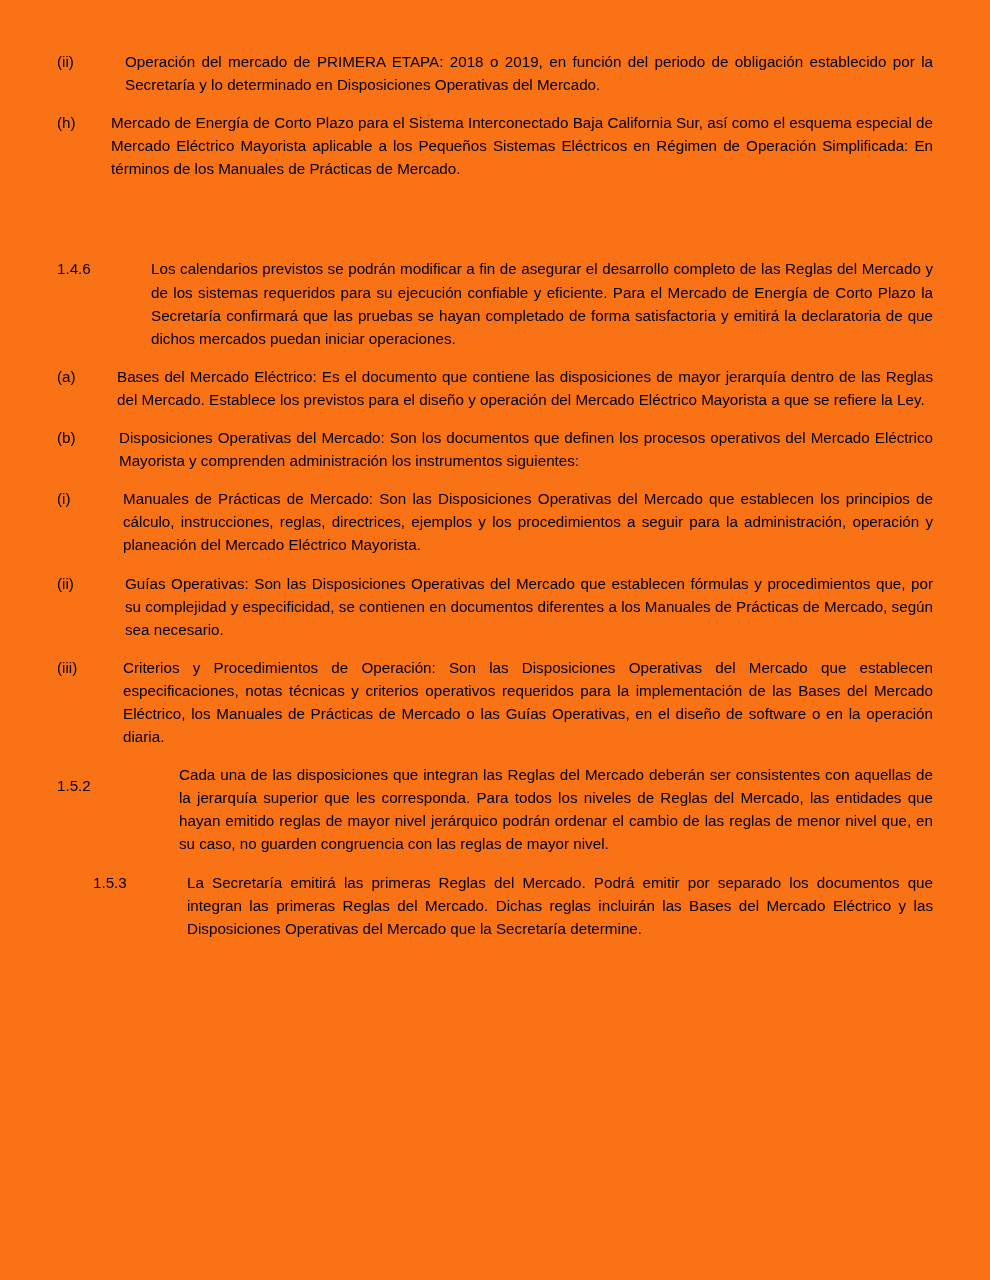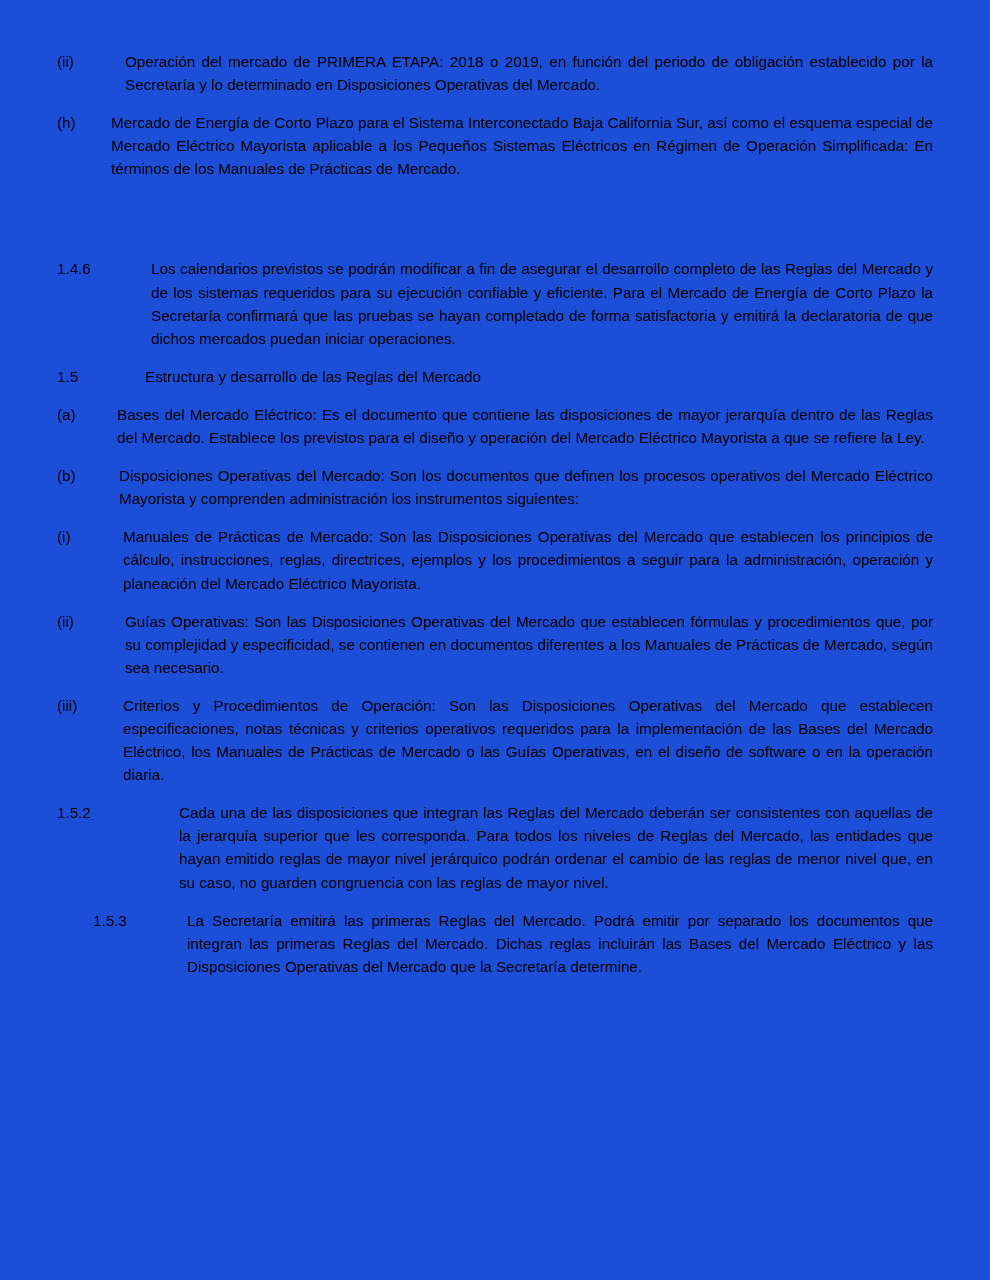--- a/index.html
+++ b/index.html
@@ -9,21 +9,21 @@
   }
   body {
     font-family: "Liberation Sans", sans-serif;
     color: #000000;
   }
   .page {
     width: 990px;
     height: 1280px;
     box-sizing: border-box;
     padding: 50px 57px 40px 57px;
-    background: #1d4ed8;
+    background: #f97316;
     position: relative;
     overflow: hidden;
   }
   .doc-body {
     width: 876px;
   }
   p.para {
     margin: 0 0 15px 0;
     font-size: 15.2px;
     line-height: 1.52;
@@ -53,21 +53,21 @@
   }
   .w-ii { width: 68px; }
   .w-h  { width: 54px; }
   .w-146 { width: 94px; }
   .w-15 { width: 88px; }
   .w-151 { width: 88px; }
   .w-a { width: 60px; }
   .w-b { width: 62px; }
   .w-i { width: 66px; }
   .w-iii { width: 66px; }
-  .w-152 { width: 122px; }
+  .w-152 { width: 122px; margin-top: 11px; }
   .w-153 { width: 94px; }
 </style>
 </head>
 <body>
 
 <div class="page">
   <div class="doc-body">
 
     <p class="para">
       <span class="lbl-row">
@@ -85,26 +85,20 @@
 
     <div class="gap-large"></div>
 
     <p class="para">
       <span class="lbl-row">
         <span class="lbl w-146">1.4.6</span>
         <span class="txt">Los calendarios previstos se podrán modificar a fin de asegurar el desarrollo completo de las Reglas del Mercado y de los sistemas requeridos para su ejecución confiable y eficiente. Para el Mercado de Energía de Corto Plazo la Secretaría confirmará que las pruebas se hayan completado de forma satisfactoria y emitirá la declaratoria de que dichos mercados puedan iniciar operaciones.</span>
       </span>
     </p>
 
-    <p class="para">
-      <span class="lbl-row">
-        <span class="lbl w-15">1.5</span>
-        <span class="txt">Estructura y desarrollo de las Reglas del Mercado</span>
-      </span>
-    </p>
 
 
     <p class="para">
       <span class="lbl-row">
         <span class="lbl w-a">(a)</span>
         <span class="txt">Bases del Mercado Eléctrico: Es el documento que contiene las disposiciones de mayor jerarquía dentro de las Reglas del Mercado. Establece los previstos para el diseño y operación del Mercado Eléctrico Mayorista a que se refiere la Ley.</span>
       </span>
     </p>
 
     <p class="para">

